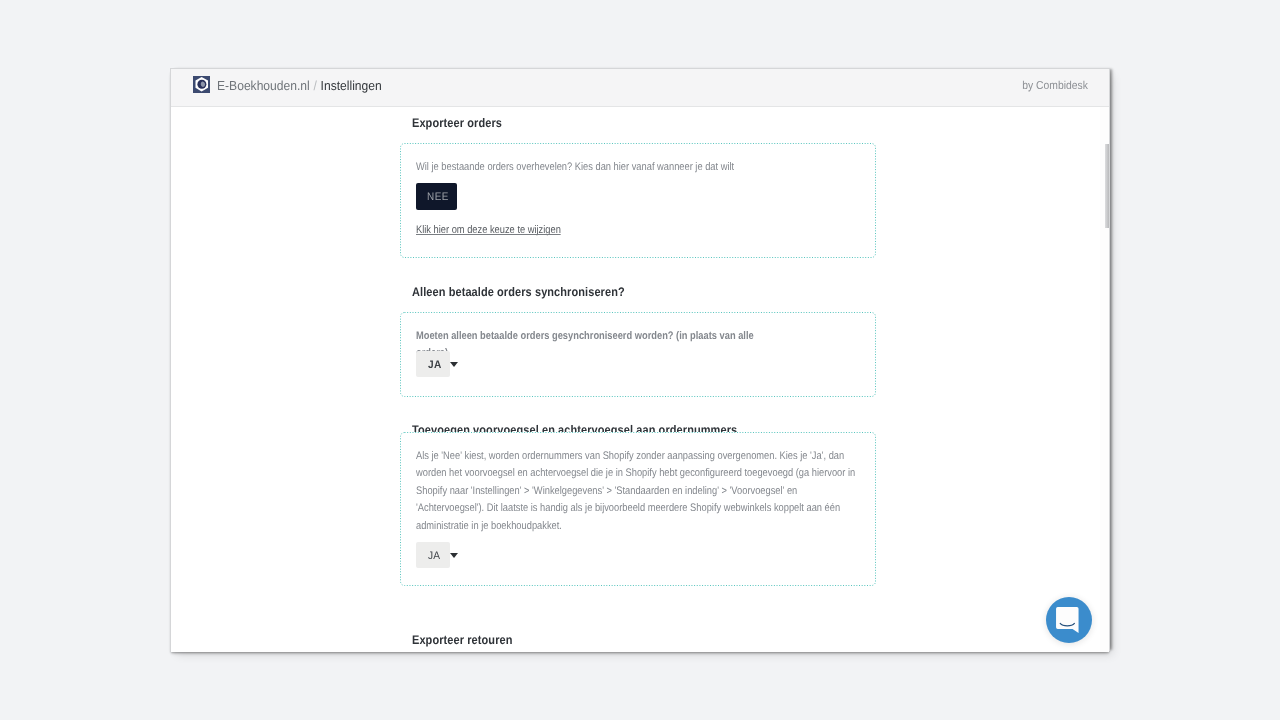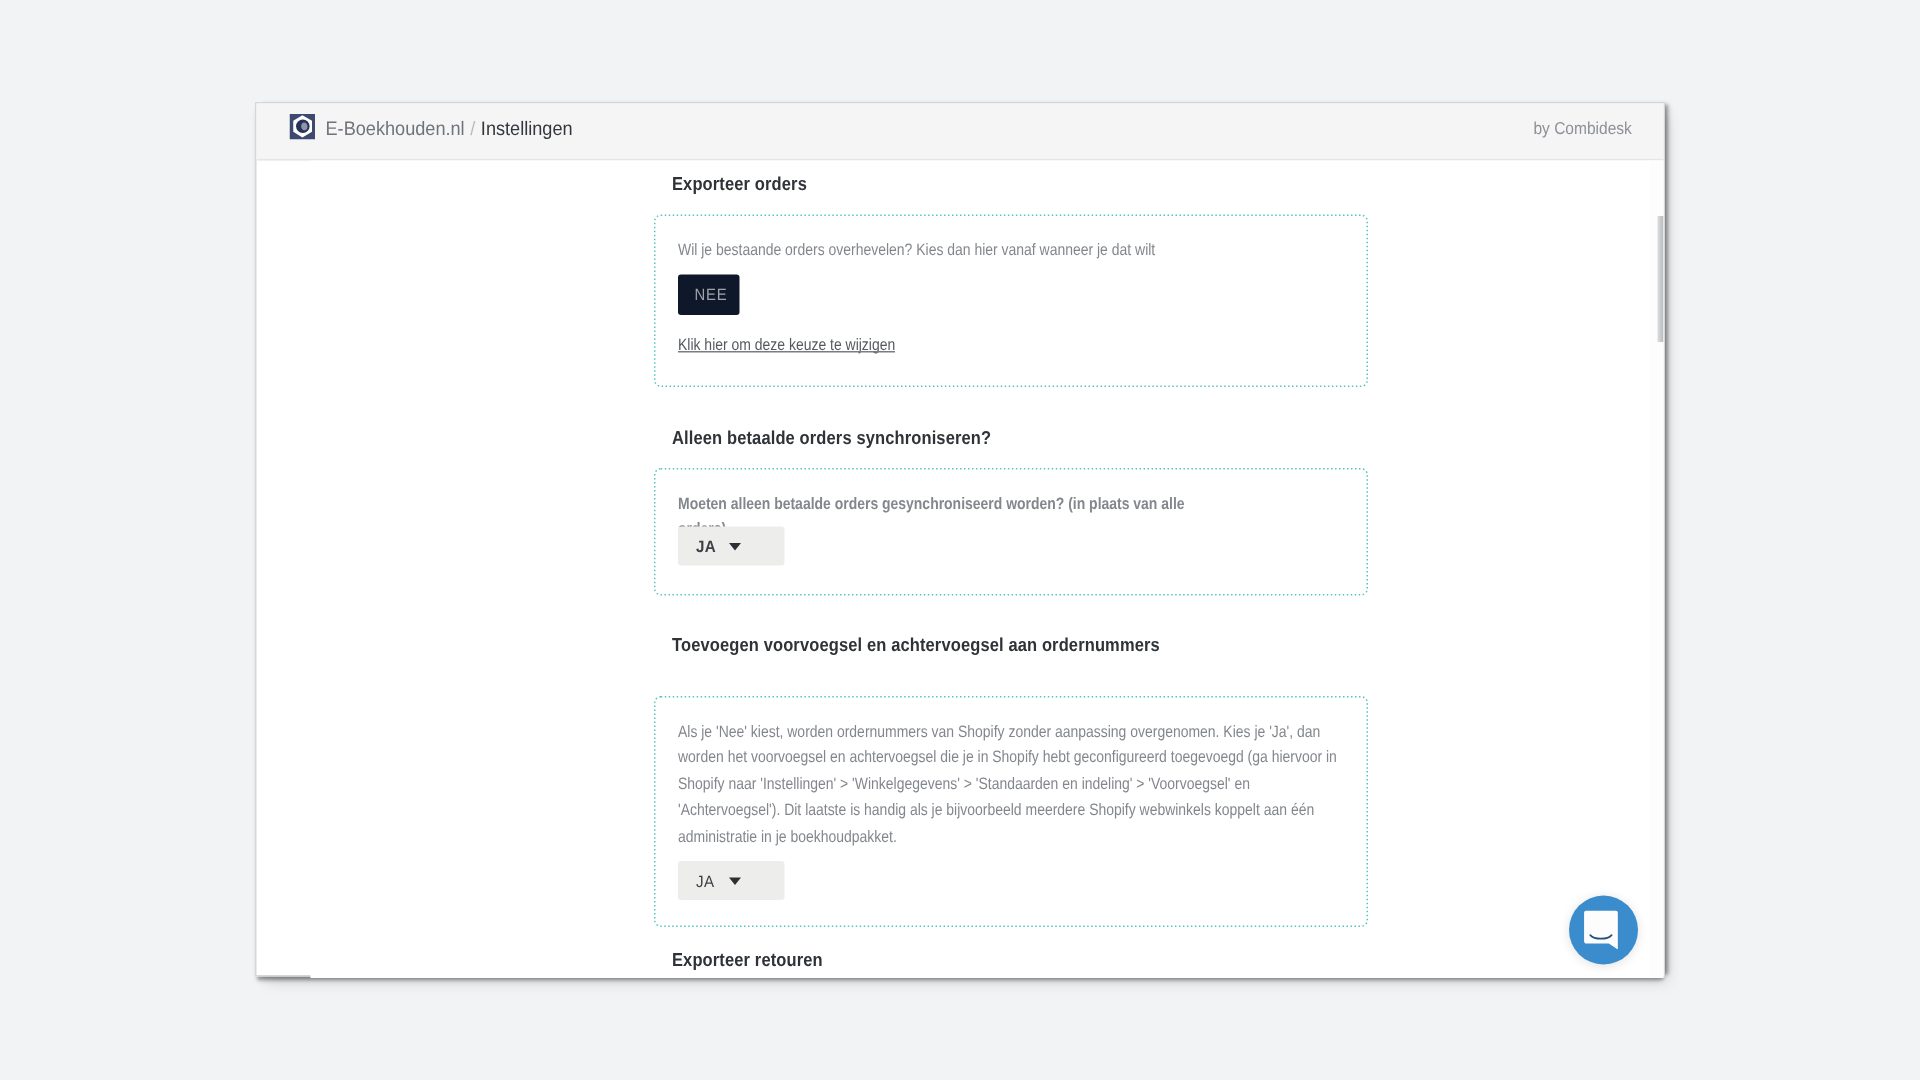--- a/index.html
+++ b/index.html
@@ -34,21 +34,21 @@
     transform:scaleX(0.93) translateY(-3px); transform-origin:left center;
   }
   .brand-text .sep { color:#b9bcbf; margin:0 4px 0 4px; }
   .brand-text .cur { color:#34383c; }
   .byline {
     margin-left:auto; font-size:11.5px; color:#8d9095; white-space:nowrap;
     transform:scaleX(0.9) translateY(-2px); transform-origin:right center;
   }
 
   
-  .content { position:relative; height:545px; overflow:hidden; background:#fff;margin-left:36px; }
+  .content { position:relative; height:545px; overflow:hidden; background:#fff; }
   .scrollpane { position:absolute; inset:0; overflow:hidden; }
 
   .sect-title {
     position:absolute; left:241px; margin:0; padding:0;
     font-size:12.5px; font-weight:bold; color:#2f3338; white-space:nowrap;
     transform:scaleX(0.879) translateY(0.7px); transform-origin:left center;
     letter-spacing:0.1px;
   }
   .card {
     position:absolute; left:229px; width:476px;
@@ -74,21 +74,21 @@
     width:41px; height:27px; border:0; border-radius:2px;
   }
   .btn-ghost span {
     position:absolute; left:11px; top:8px;
     font-size:11px; color:#a0a4aa; letter-spacing:0.6px;
     transform:scaleX(0.9); transform-origin:left top;
   }
   .btn-drop {
     position:absolute;
     background:#ededec;
-    width:71px; height:26px; border:0; border-radius:2px;
+    width:34px; height:26px; border:0; border-radius:2px;
   }
   .btn-drop .lbl {
     position:absolute; left:12px; top:8px;
     font-size:11px; color:#3d4146; letter-spacing:0.3px;
     transform:scaleX(0.92); transform-origin:left top;
   }
   .btn-drop .caret {
     position:absolute; left:33.5px; top:11px;
     width:0; height:0;
     border-left:4.2px solid transparent; border-right:4.2px solid transparent;
@@ -161,21 +161,21 @@
           <div class="card-body" style="left:16px;top:16px;width:430px">Moeten alleen betaalde orders gesynchroniseerd worden? (in plaats van alle orders)</div>
           <div class="btn-drop" style="left:16px;top:39px">
               <span class="lbl">JA</span>
               <span class="caret"></span>
             </div>
         </div>
       </div>
 
       <div class="section">
         <h2 class="sect-title" style="top:315px">Toevoegen voorvoegsel en achtervoegsel aan ordernummers</h2>
-        <div class="card" style="top:357px;height:154px;">
+        <div class="card" style="top:325px;height:154px;">
             <svg class="dash" width="476" height="154" viewBox="0 0 476 154">
               <rect x="0.5" y="0.5" width="475" height="153" rx="4" ry="4"></rect>
             </svg>
           <div class="card-body" style="left:16px;top:16px;width:527px">Als je 'Nee' kiest, worden ordernummers van Shopify zonder aanpassing overgenomen. Kies je 'Ja', dan worden het voorvoegsel en achtervoegsel die je in Shopify hebt geconfigureerd toegevoegd (ga hiervoor in Shopify naar 'Instellingen' &gt; 'Winkelgegevens' &gt; 'Standaarden en indeling' &gt; 'Voorvoegsel' en 'Achtervoegsel'). Dit laatste is handig als je bijvoorbeeld meerdere Shopify webwinkels koppelt aan één administratie in je boekhoudpakket.</div>
           <div class="btn-drop" style="left:16px;top:110px">
               <span class="lbl">JA</span>
               <span class="caret"></span>
             </div>
         </div>
       </div>

